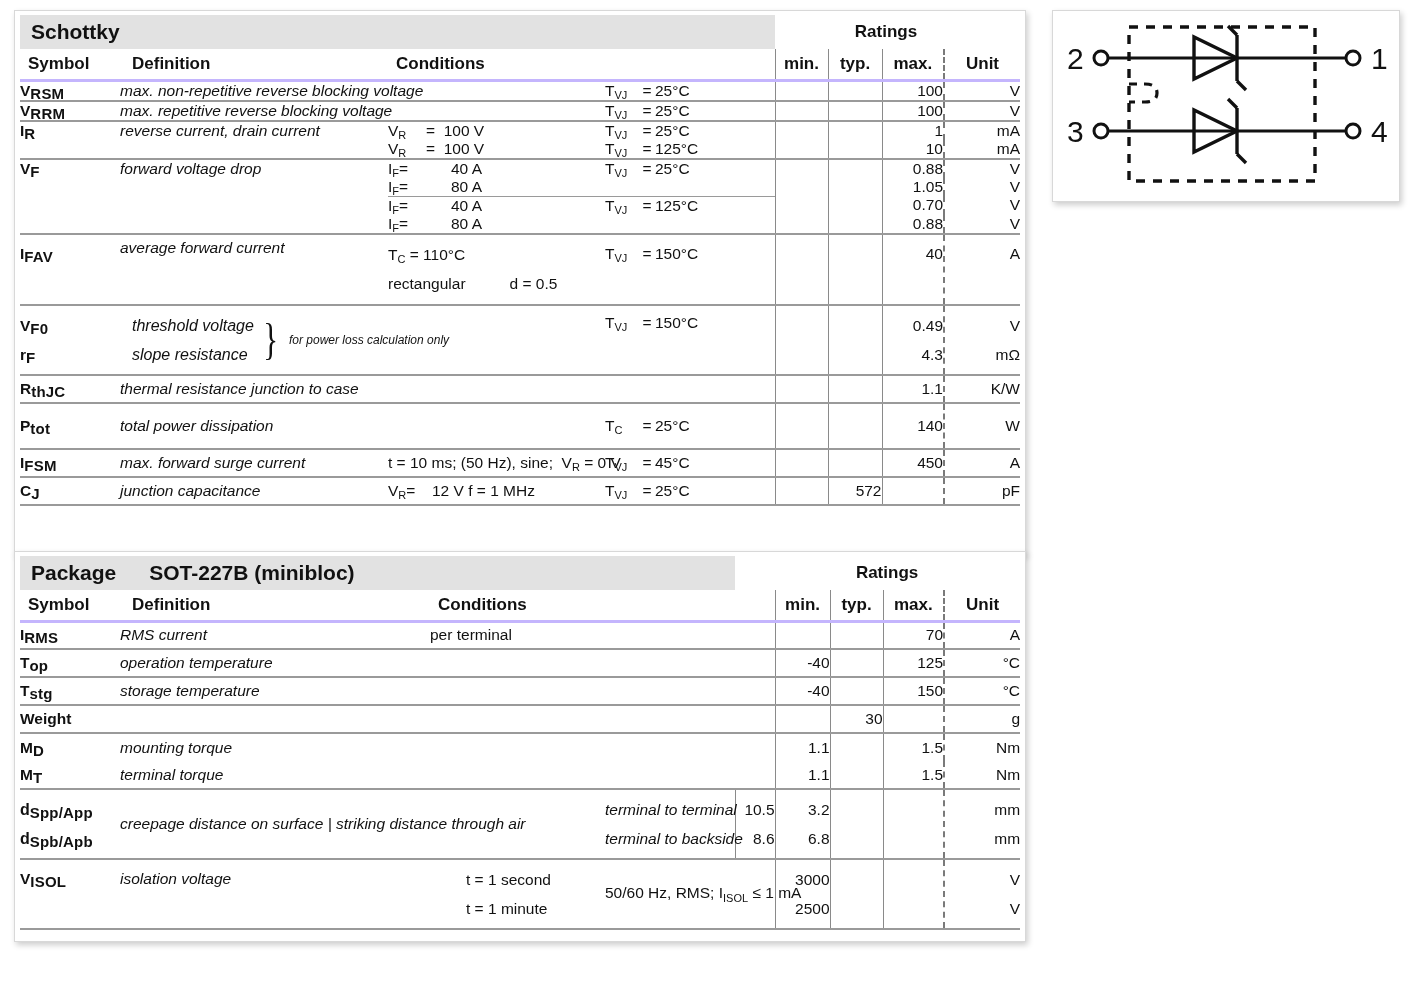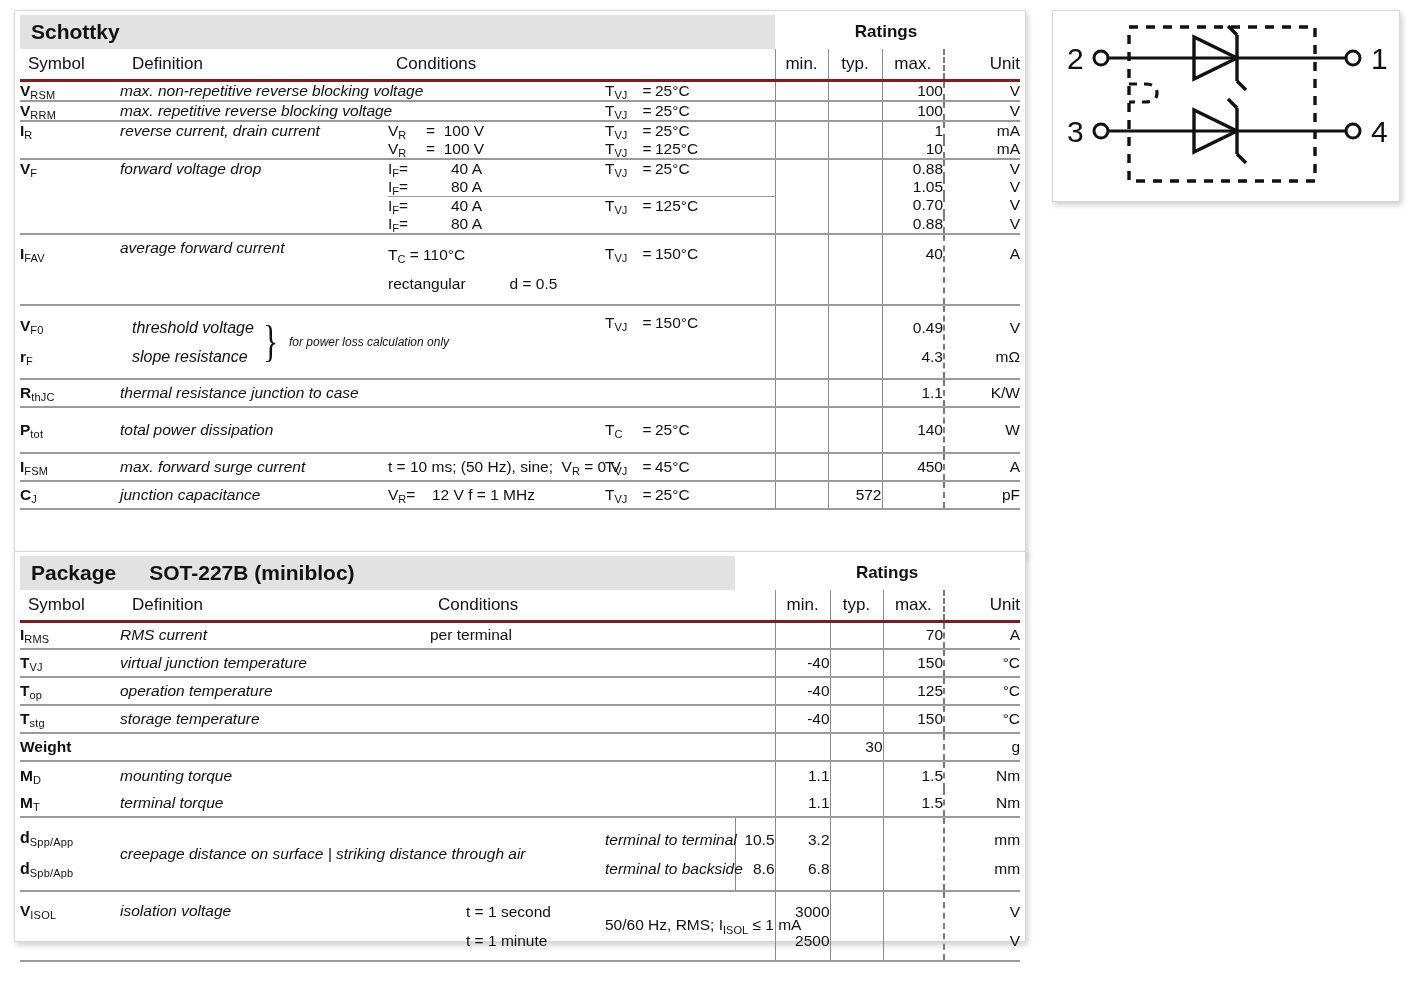--- a/index.html
+++ b/index.html
@@ -60,49 +60,49 @@
     white-space: nowrap;
   }
   .band-title .sub2 { padding-left: 33px; }
   .band-ratings {
     font-size: 17px; font-weight: bold; color: #111;
     text-align: center;
   }
 
   
   .colhdr td {
-    font-size: 17px; font-weight: normal; color: #111;
+    font-size: 17px; font-weight: bold; color: #111;
     height: 31px;
-    border-bottom: 3px solid #7f1d1d;
+    border-bottom: 3px solid #c4b5fd;
   }
   .colhdr .c-sym { padding-left: 8px; }
   .colhdr .c-def { padding-left: 12px; }
   .colhdr .c-cond { padding-left: 8px; }
   .colhdr .c-num { text-align: center; }
-  .colhdr .c-unit { text-align: right; }
+  .colhdr .c-unit { text-align: center; }
 
   
   .vl  { border-left: 1px solid #8a8a8a; }
   .vdash { border-left: 2px dashed #7a7a7a; }
 
   
   .row td {
     font-size: 15.5px;
     color: #111;
     border-top: 2px solid #9a9a9a;
   }
   .row.nosep td { border-top: none; }
   .row.thin td.condcell { border-top: 1px solid #9a9a9a; }
 
   .sym {
     font-weight: bold; font-size: 17px;
     padding-left: 9px;
     white-space: nowrap;
   }
-  .sym sub { font-size: 11px; font-weight: normal; vertical-align: baseline; position: relative; top: 3px; letter-spacing: 0.2px;}
+  .sym sub { font-size: 15px; font-weight: bold; vertical-align: baseline; position: relative; top: 3px; letter-spacing: 0.2px;}
   .def {
     font-style: italic; font-size: 16px;
     padding-left: 12px;
     white-space: nowrap;
   }
   .cond {
     font-size: 16px;
     padding-left: 8px;
     white-space: nowrap;
   }
@@ -414,29 +414,20 @@
         <td class="sym" style="height:28px"><span>I</span><sub>RMS</sub></td>
         <td class="def">RMS current</td>
         <td class="plain-l" colspan="2">per terminal</td>
         <td></td>
         <td class="num vl"></td>
         <td class="num vl"></td>
         <td class="num vl">70</td>
         <td class="unit vdash">A</td>
       </tr>
 
-      <tr class="row">
-        <td class="sym" style="height:28px"><span>T</span><sub>VJ</sub></td>
-        <td class="def" colspan="3">virtual junction temperature</td>
-        <td></td>
-        <td class="num vl">-40</td>
-        <td class="num vl"></td>
-        <td class="num vl">150</td>
-        <td class="unit vdash">°C</td>
-      </tr>
 
       <tr class="row">
         <td class="sym" style="height:28px"><span>T</span><sub>op</sub></td>
         <td class="def" colspan="3">operation temperature</td>
         <td></td>
         <td class="num vl">-40</td>
         <td class="num vl"></td>
         <td class="num vl">125</td>
         <td class="unit vdash">°C</td>
       </tr>

